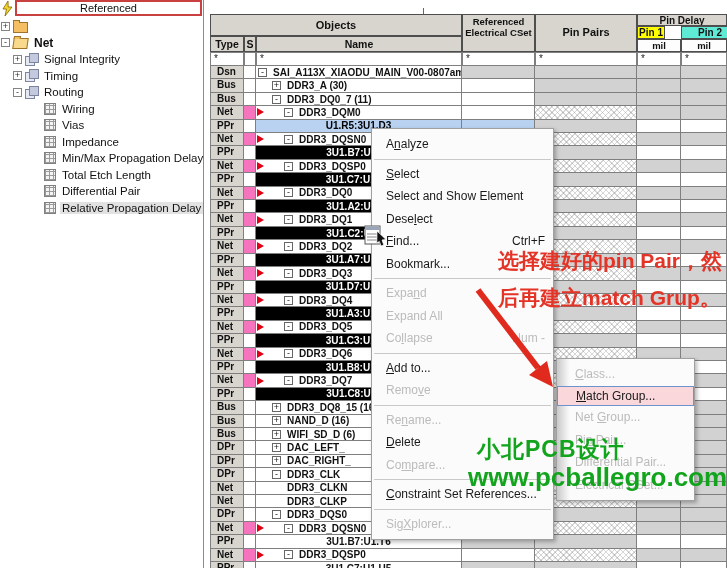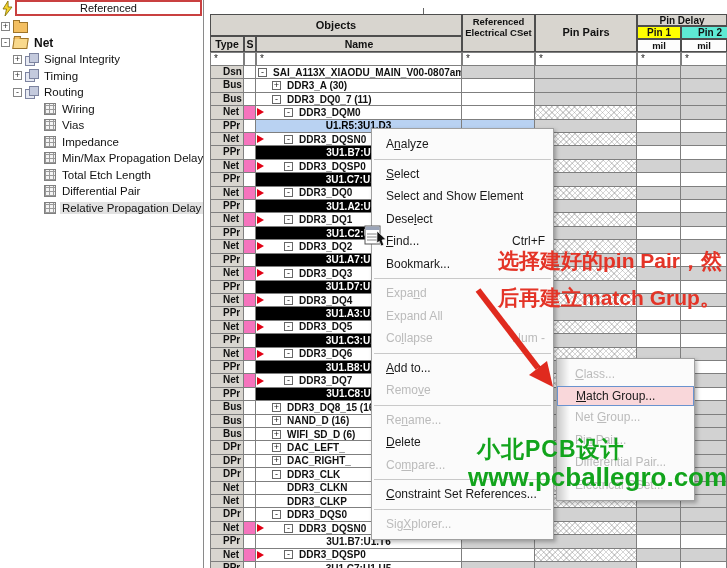--- a/index.html
+++ b/index.html
@@ -38,32 +38,32 @@
   .topstrip .tick{position:absolute;left:218px;top:0;width:1px;height:6px;background:#666;}
   .hbox{position:absolute;box-sizing:border-box;border:1px solid #4e4e4e;background:#d8d5cf;font-weight:bold;
         text-align:center;overflow:hidden;}
   .h-objects{left:5px;top:6px;width:252px;height:22px;font-size:11px;line-height:21px;}
   .h-type{left:5px;top:28px;width:34px;height:16px;font-size:10.5px;line-height:15px;}
   .h-s{left:39px;top:28px;width:12px;height:16px;font-size:10.5px;line-height:15px;}
   .h-name{left:51px;top:28px;width:206px;height:16px;font-size:10.5px;line-height:15px;}
   .h-ref{left:257px;top:6px;width:73px;height:38px;font-size:9.5px;line-height:11px;white-space:pre-line;padding-top:1px;}
   .h-pp{left:330px;top:6px;width:102px;height:38px;font-size:11px;line-height:34px;}
   .h-pd{left:432px;top:6px;width:90px;height:12px;font-size:10px;line-height:11px;}
-  .h-p1{left:432px;top:18px;width:44px;height:13px;font-size:10px;line-height:12px;background:#ffff00;}
+  .h-p1{left:432px;top:18px;width:28px;height:13px;font-size:10px;line-height:12px;background:#ffff00;}
   .h-p2{left:476px;top:18px;width:58px;height:13px;font-size:10px;line-height:12px;background:#5eead4;}
   .h-mil1{left:432px;top:31px;width:44px;height:13px;font-size:9.5px;line-height:11px;background:#fdfdfd;}
   .h-mil2{left:476px;top:31px;width:46px;height:13px;font-size:9.5px;line-height:11px;background:#fdfdfd;}
   .fcell{position:absolute;top:44px;height:14px;box-sizing:border-box;border:1px solid #7f7f7f;background:#fff;
          font-size:10px;line-height:12px;padding-left:3px;color:#222;}
   .f-type{left:5px;width:34px;}  .f-s{left:39px;width:12px;}  .f-name{left:51px;width:206px;}
   .f-ref{left:257px;width:73px;} .f-pp{left:330px;width:102px;} .f-p1{left:432px;width:44px;} .f-p2{left:476px;width:46px;}
   .rows{position:absolute;left:5px;top:58px;width:517px;height:510px;overflow:hidden;}
   .row{display:grid;grid-template-columns:34px 12px 206px 73px 102px 44px 46px;height:13.421px;}
   .c{box-sizing:border-box;border-right:1px solid #7f7f7f;border-bottom:1px solid #7f7f7f;overflow:hidden;position:relative;}
-  .c.type{border-left:1px solid #7f7f7f;background:#d8d5cf;font-weight:bold;font-size:10px;line-height:12px;padding-left:12px;}
+  .c.type{border-left:1px solid #7f7f7f;background:#d8d5cf;font-weight:bold;font-size:10px;line-height:12px;padding-left:6px;}
   .c.s{background:#fff;} .c.s.pink{background:#f574bd;}
   .c.name{background:#fff;font-size:10px;font-weight:bold;display:flex;align-items:center;white-space:nowrap;}
   .c.gray{background:#d2d2d2;} .c.white{background:#fff;}
   .c.hatch{background-color:#fff;
      background-image:repeating-linear-gradient(45deg,rgba(110,110,110,.28) 0 1px,transparent 1px 4px),
                       repeating-linear-gradient(135deg,rgba(110,110,110,.28) 0 1px,transparent 1px 4px);}
   .c.blue{background:#b9d2f2;}
   .name.black{background:#000;color:#fff;justify-content:center;}
   .name.blue{background:#b9d2f2;color:#000;justify-content:center;}
   .name.pair{justify-content:center;}

